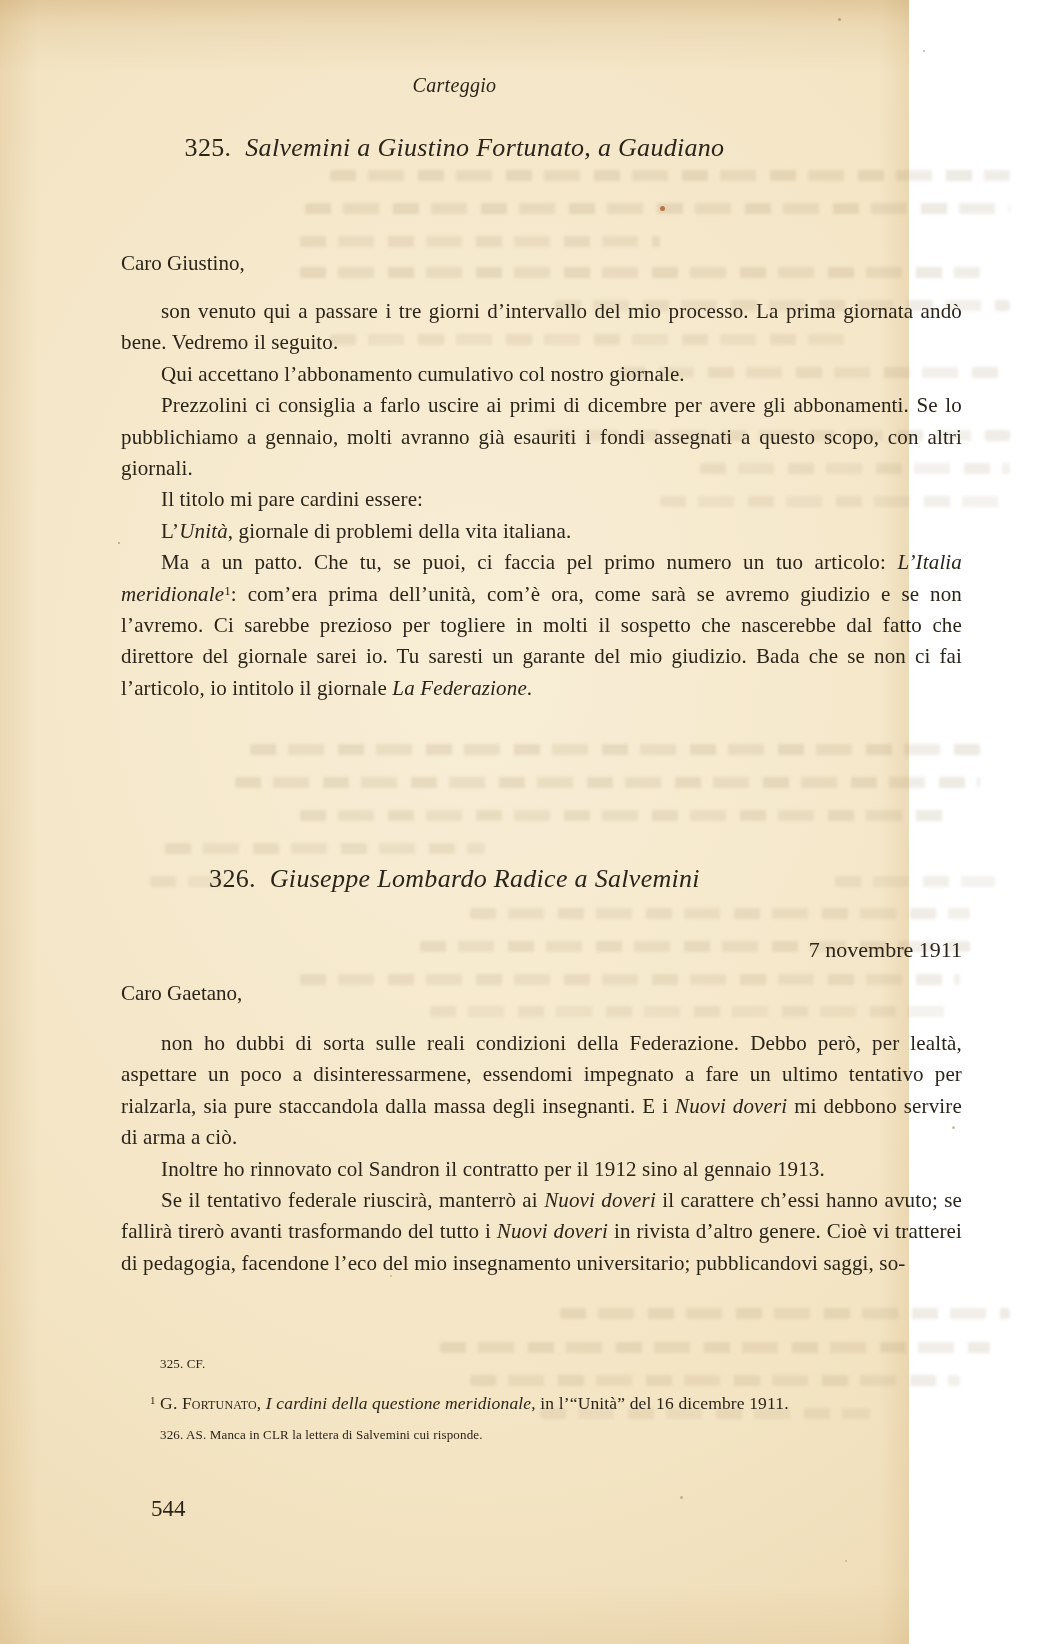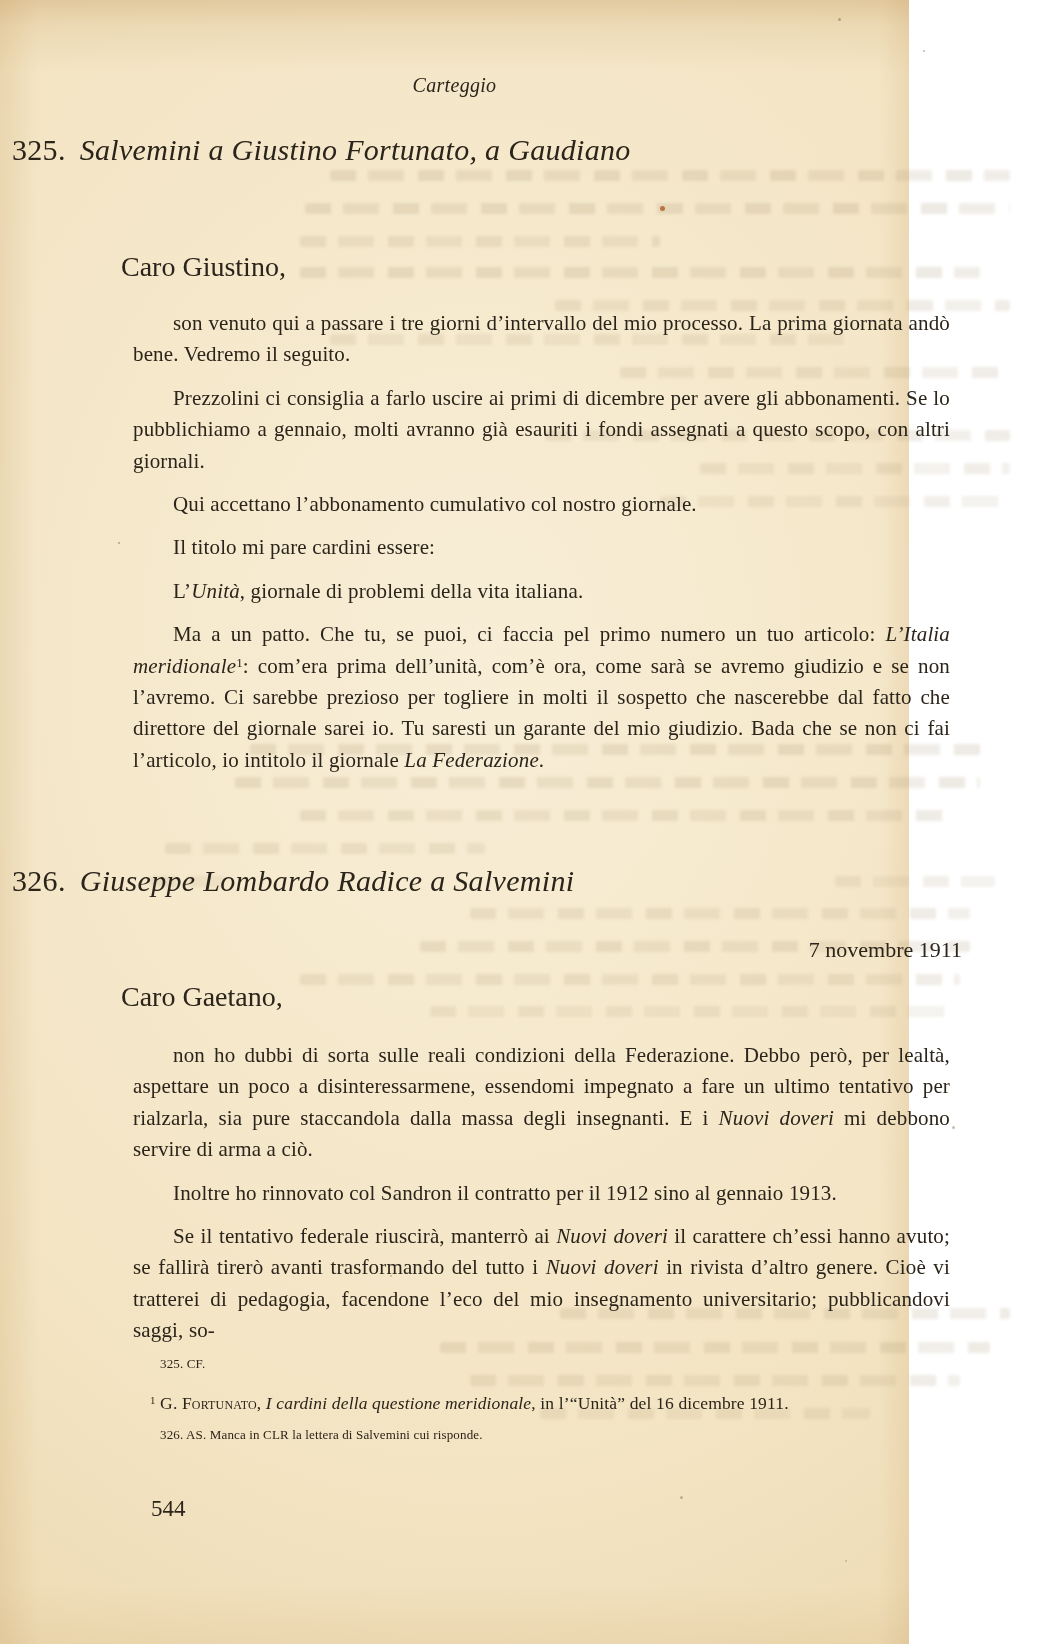--- a/index.html
+++ b/index.html
@@ -23,41 +23,41 @@
     background:repeating-linear-gradient(90deg,
       rgba(150,128,90,.55) 0 26px, rgba(150,128,90,0) 26px 38px,
       rgba(150,128,90,.45) 38px 74px, rgba(150,128,90,0) 74px 88px);
   }
   .speck{position:absolute;border-radius:50%;}
 
   .running-header{
     position:absolute;top:74px;left:0;width:100%;text-align:center;
     font-style:italic;font-size:20px;letter-spacing:.3px;
   }
-  .ltitle{position:absolute;left:12px;width:100%;text-align:left;font-size:30px;letter-spacing:.3px;}
+  .ltitle{position:absolute;left:0;width:100%;text-align:center;font-size:26px;letter-spacing:.3px;}
   .t1{top:133px}
   .t2{top:864px}
   .ltitle .num{font-style:normal;margin-right:14px;}
   .it{font-style:italic}
   .sc{font-variant:small-caps}
 
   .dateline{position:absolute;left:121px;width:841px;text-align:right;font-size:22px;}
   .d1{top:220px}
   .d2{top:937px}
-  .salutation{position:absolute;left:121px;font-size:28px;}
+  .salutation{position:absolute;left:121px;font-size:21px;}
   .s1{top:251px}
   .s2{top:981px}
 
   .lbody{
     position:absolute;left:121px;width:841px;
     font-size:21px;line-height:31.4px;text-align:justify;letter-spacing:.15px;
   }
   .b1{top:296px}
   .b2{top:1028px}
-  .para{margin:12px;text-indent:40px;}
+  .para{margin:0;text-indent:40px;}
   sup{font-size:.62em;line-height:0;vertical-align:baseline;position:relative;top:-.45em;}
 
   .fnote{position:absolute;font-size:13px;letter-spacing:.15px;}
   .f1{top:1356px;left:160px}
   .f2{top:1393px;left:150px;font-size:17.5px;width:822px;}
   .f3{top:1427px;left:160px}
 
   .pageno{position:absolute;top:1496px;left:117px;font-size:23px;margin-left:34px;}
 </style>
 </head>
@@ -92,22 +92,22 @@
     </div>
 
   <div class="running-header">Carteggio</div>
 
   <div class="ltitle t1">
     <span class="num">325.</span><span class="it">Salvemini a Giustino Fortunato, a Gaudiano</span>
   </div>
   <div class="salutation s1">Caro Giustino,</div>
   <div class="lbody b1">
       <p class="para"><span>son venuto qui a passare i tre giorni d’intervallo del mio processo. La prima giornata andò bene. Vedremo il seguito.</span></p>
+      <p class="para"><span>Qui accettano l’abbonamento cumulativo col nostro giornale.</span></p>
       <p class="para"><span>Prezzolini ci consiglia a farlo uscire ai primi di dicembre per avere gli abbonamenti. Se lo pubblichiamo a gennaio, molti avranno già esauriti i fondi assegnati a questo scopo, con altri giornali.</span></p>
-      <p class="para"><span>Qui accettano l’abbonamento cumulativo col nostro giornale.</span></p>
       <p class="para"><span>Il titolo mi pare cardini essere:</span></p>
       <p class="para"><span>L’</span><span class="it">Unità</span><span>, giornale di problemi della vita italiana.</span></p>
       <p class="para"><span>Ma a un patto. Che tu, se puoi, ci faccia pel primo numero un tuo articolo: </span><span class="it">L’Italia meridionale</span><sup>1</sup><span>: com’era prima dell’unità, com’è ora, come sarà se avremo giudizio e se non l’avremo. Ci sarebbe prezioso per togliere in molti il sospetto che nascerebbe dal fatto che direttore del giornale sarei io. Tu saresti un garante del mio giudizio. Bada che se non ci fai l’articolo, io intitolo il giornale </span><span class="it">La Federazione</span><span>.</span></p>
     </div>
 
   <div class="ltitle t2">
     <span class="num">326.</span><span class="it">Giuseppe Lombardo Radice a Salvemini</span>
   </div>
   <div class="dateline d2">7 novembre 1911</div>
   <div class="salutation s2">Caro Gaetano,</div>

